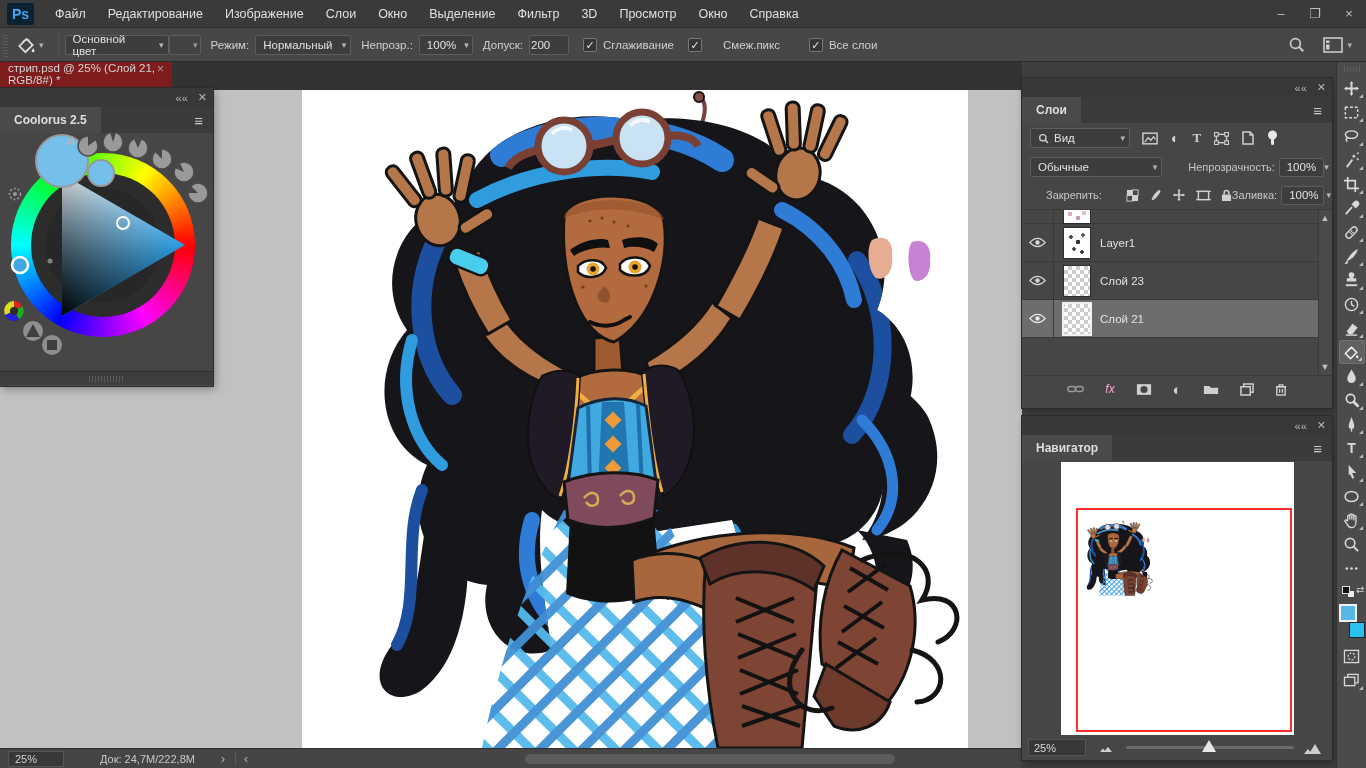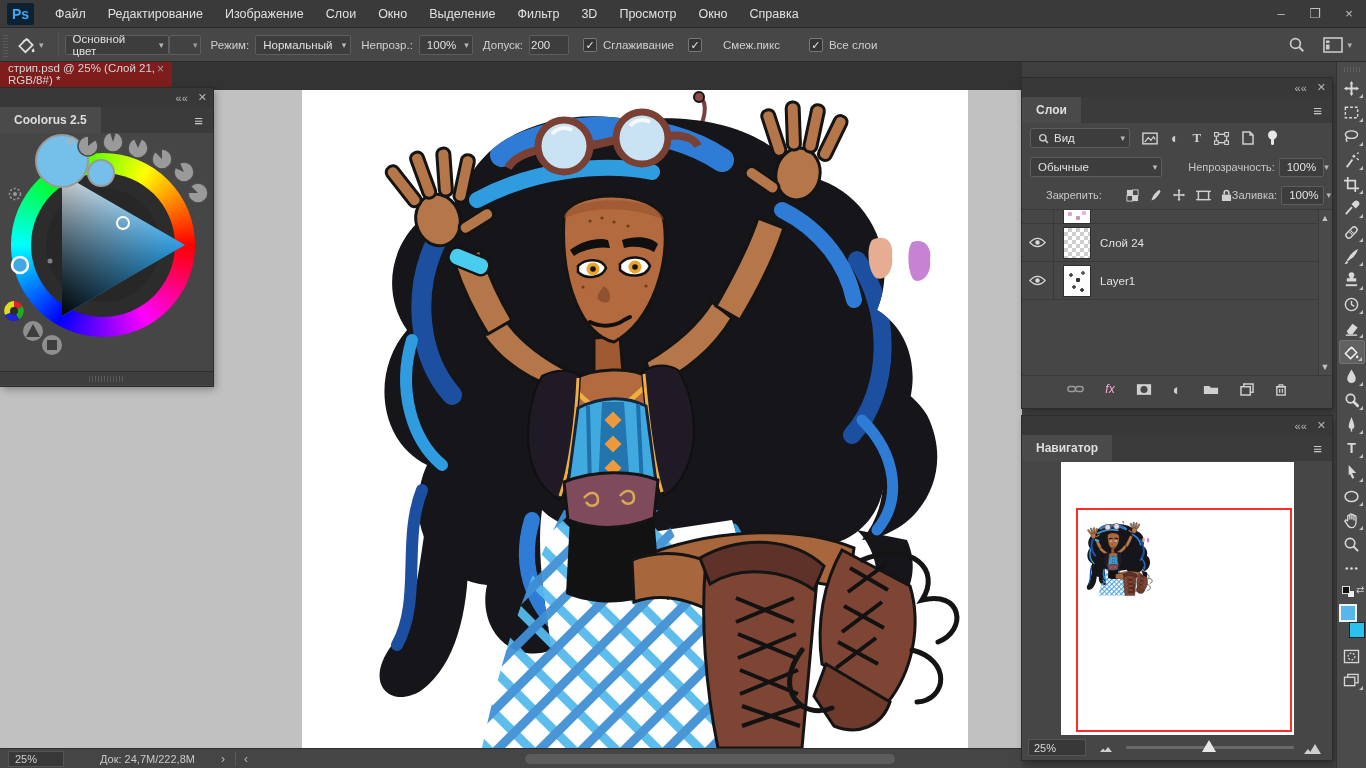--- a/index.html
+++ b/index.html
@@ -543,32 +543,46 @@
       <div class="eye-cell"></div>
       <div class="thumb" style="height:13px;background:#fff;background-image:radial-gradient(circle at 6px 4px,#d9a8c8 2px,transparent 2.5px),radial-gradient(circle at 14px 8px,#c793b8 2px,transparent 2.5px),radial-gradient(circle at 20px 3px,#e0b6d2 2px,transparent 2.5px)"></div>
     </div>
     <div class="layer-row">
       <div class="eye-cell">
         <svg width="17" height="11" viewBox="0 0 20 12">
           <path d="M1 6 Q10 -3.5 19 6 Q10 15.5 1 6 Z" fill="none" stroke="#d8d8d8" stroke-width="1.4"></path>
           <circle cx="10" cy="6" r="2.6" fill="#d8d8d8"></circle>
         </svg>
       </div>
-      <div class="thumb"></div>
-      <span class="layer-name">Слой 24</span>
+      <div class="thumb" style="background:#fdfdfd;background-image:radial-gradient(circle at 7px 9px,#444 1.5px,transparent 2px),radial-gradient(circle at 14px 14px,#333 2px,transparent 2.5px),radial-gradient(circle at 19px 7px,#555 1.5px,transparent 2px),radial-gradient(circle at 10px 21px,#444 1.5px,transparent 2px),radial-gradient(circle at 18px 24px,#333 1.5px,transparent 2px)"></div>
+      <span class="layer-name">Layer1</span>
     </div>
     <div class="layer-row">
       <div class="eye-cell">
         <svg width="17" height="11" viewBox="0 0 20 12">
           <path d="M1 6 Q10 -3.5 19 6 Q10 15.5 1 6 Z" fill="none" stroke="#d8d8d8" stroke-width="1.4"></path>
           <circle cx="10" cy="6" r="2.6" fill="#d8d8d8"></circle>
         </svg>
       </div>
-      <div class="thumb" style="background:#fdfdfd;background-image:radial-gradient(circle at 7px 9px,#444 1.5px,transparent 2px),radial-gradient(circle at 14px 14px,#333 2px,transparent 2.5px),radial-gradient(circle at 19px 7px,#555 1.5px,transparent 2px),radial-gradient(circle at 10px 21px,#444 1.5px,transparent 2px),radial-gradient(circle at 18px 24px,#333 1.5px,transparent 2px)"></div>
-      <span class="layer-name">Layer1</span>
+      <div class="thumb"></div>
+      <span class="layer-name">Слой 23</span>
+    </div>
+    <div class="layer-row selected">
+      <div class="eye-cell">
+        <svg width="17" height="11" viewBox="0 0 20 12">
+          <path d="M1 6 Q10 -3.5 19 6 Q10 15.5 1 6 Z" fill="none" stroke="#e8e8e8" stroke-width="1.4"></path>
+          <circle cx="10" cy="6" r="2.6" fill="#e8e8e8"></circle>
+        </svg>
+      </div>
+      <div class="thumb selected-th">
+        <svg width="26" height="30" viewBox="0 0 26 30">
+          <use href="#artwork" transform="translate(0,1) scale(0.0405)"></use>
+        </svg>
+      </div>
+      <span class="layer-name">Слой 21</span>
     </div>
     <div class="list-scroll">
       <span class="scroll-arrow" style="top:3px">▲</span>
       <span class="scroll-arrow" style="bottom:3px">▼</span>
     </div>
   </div>
   <div class="lp-bottom">
     <svg width="17" height="10" viewBox="0 0 20 10">
       <rect x="1" y="2" width="9" height="6" rx="3" fill="none" stroke="#9a9a9a" stroke-width="1.6"></rect>
       <rect x="10" y="2" width="9" height="6" rx="3" fill="none" stroke="#9a9a9a" stroke-width="1.6"></rect>

